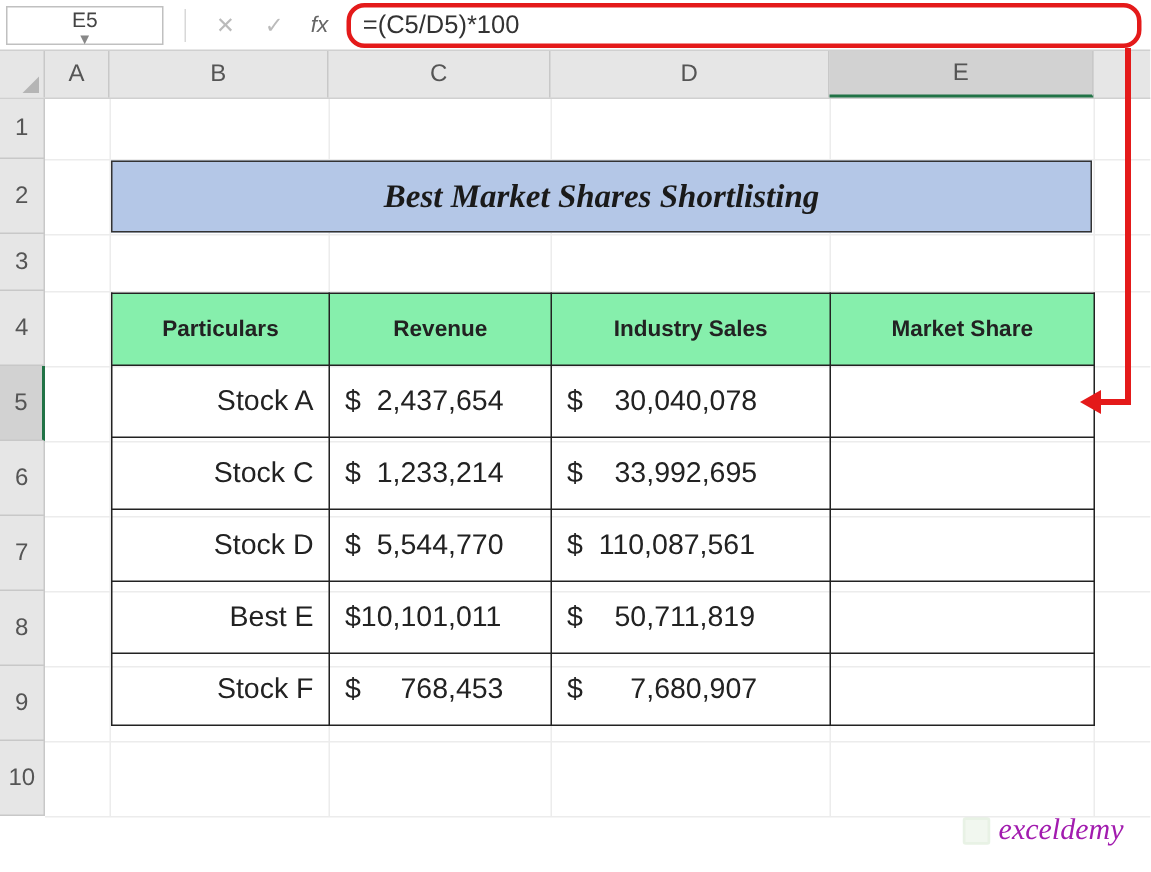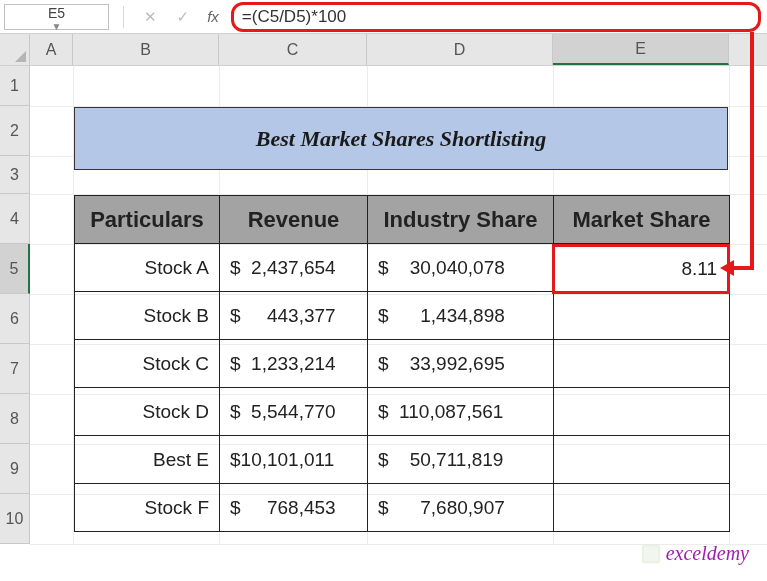--- a/index.html
+++ b/index.html
@@ -112,23 +112,23 @@
   .tbl {
     position: absolute;
   }
   .tbl th, .tbl td {
     border: 1.3px solid #222;
     padding: 0 10px;
     height: 48px;
     vertical-align: middle;
   }
   .tbl th {
-    background: #a3a3a3;
+    background: #86efac;
     font-weight: bold;
-    font-size: 22px;
+    font-size: 15px;
     text-align: center;
     color: #222;
   }
   .tbl td { font-size: 19px; color: #222; }
   .tbl td.part { text-align: right; }
   .tbl td.money {
     font-family: inherit;
     white-space: pre;
     text-align: left;
   }
@@ -253,51 +253,45 @@
       <div class="gline-h" style="top:378px"></div>
       <div class="gline-h" style="top:428px"></div>
       <div class="gline-h" style="top:478px"></div>
       <div class="gline-v" style="left:43px;height:478px"></div>
       <div class="gline-v" style="left:189px;height:478px"></div>
       <div class="gline-v" style="left:337px;height:478px"></div>
       <div class="gline-v" style="left:523px;height:478px"></div>
       <div class="gline-v" style="left:699px;height:478px"></div>
     </div>
 
-    <div class="title-banner" style="left:44px; top:41px; width:654px; height:63px;">
+    <div class="title-banner" style="left:44px; top:41px; width:654px; height:48px;">
       <span>Best Market Shares Shortlisting</span>
     </div>
 
     <table class="tbl" style="left:44px; top:129px; border-collapse:collapse;">
       <colgroup>
         <col style="width:145px">
           <col style="width:148px">
           <col style="width:186px">
           <col style="width:176px">
       </colgroup>
       <tbody>
           <tr>
         <th>Particulars</th>
         <th>Revenue</th>
-        <th>Industry Share</th>
+        <th>Industry Sales</th>
         <th>Market Share</th>
       </tr>
       <tr>
         <td class="part">Stock A</td>
         <td class="money">$  2,437,654</td>
         <td class="money">$    30,040,078</td>
         <td></td>
       </tr>
       <tr>
-        <td class="part">Stock B</td>
-        <td class="money">$     443,377</td>
-        <td class="money">$      1,434,898</td>
-        <td></td>
-      </tr>
-      <tr>
         <td class="part">Stock C</td>
         <td class="money">$  1,233,214</td>
         <td class="money">$    33,992,695</td>
         <td></td>
       </tr>
       <tr>
         <td class="part">Stock D</td>
         <td class="money">$  5,544,770</td>
         <td class="money">$  110,087,561</td>
         <td></td>
@@ -310,23 +304,20 @@
       </tr>
       <tr>
         <td class="part">Stock F</td>
         <td class="money">$     768,453</td>
         <td class="money">$      7,680,907</td>
         <td></td>
       </tr>
     </tbody>
       </table>
 
-    <div class="sel-cell" style="left:522px; top:178px; width:178px; height:50px;">
-      <span>8.11</span>
-    </div>
   </div>
 </div>
 
 <div class="arrow-conn" style="left:0;top:0;width:767px;height:581px;">
   <div class="vline" style="left:750px; top:32px; height:238px;"></div>
   <div class="hline" style="top:266px; left:732px; width:22px;"></div>
   <div class="arrow-head" style="left:720px; top:260px;"></div>
 </div>
 
 <div class="watermark">

